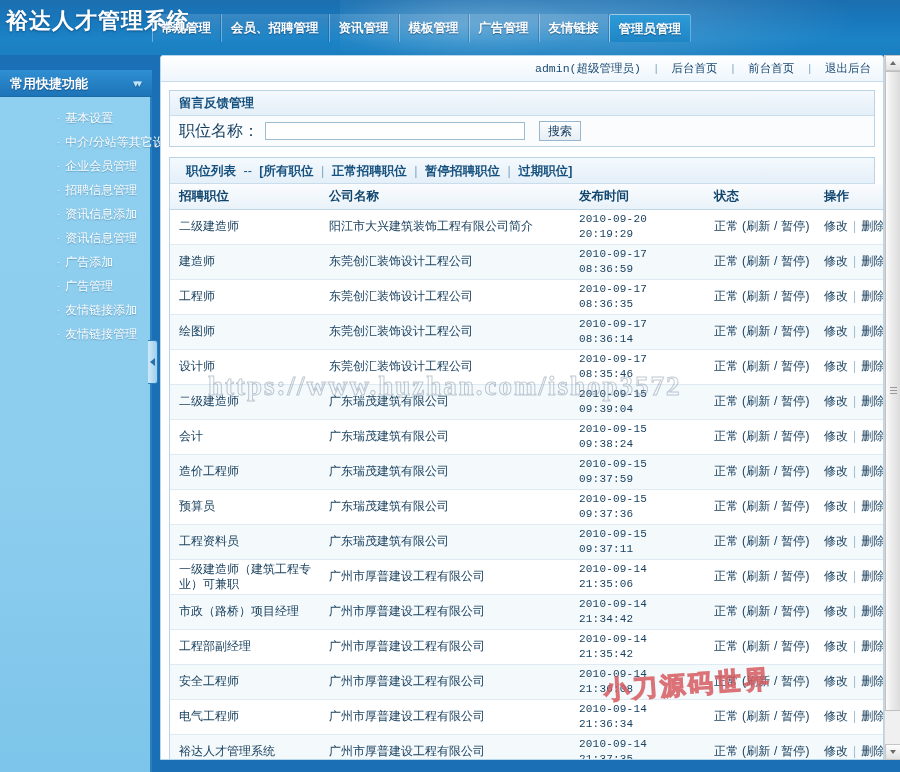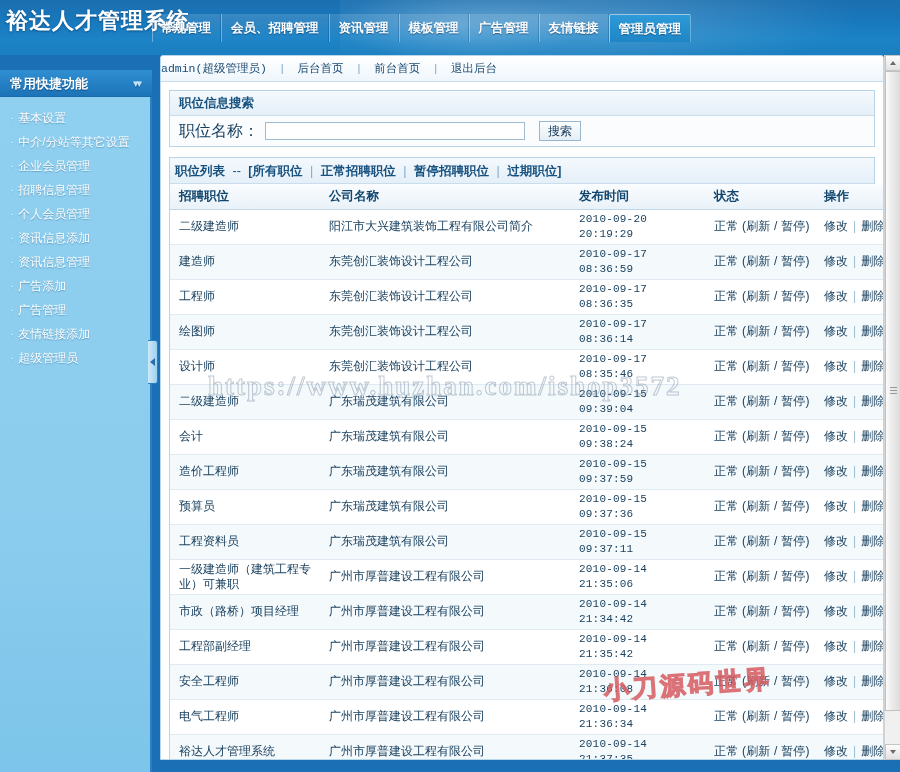--- a/index.html
+++ b/index.html
@@ -81,20 +81,21 @@
   #sidebar-head .chev {
     position: absolute; right: 12px; top: 0; line-height: 27px;
     font-size: 11px; color: #bfe3f8; letter-spacing: -2px;
   }
   #sidebar-list { padding: 9px 0 0 10px; }
   .side-item {
     height: 24px; line-height: 24px;
     color: #ffffff; font-size: 12px;
     white-space: nowrap; cursor: pointer;
     text-shadow: 0 1px 1px rgba(40,90,130,.45);
+    margin-left: 47px;
   }
   .side-item .dot { color: #f4fbff; margin-right: 5px; font-size: 10px; }
   .side-item .lbl { text-decoration: none; }
   #collapse-handle {
     position: absolute; left: 148px; top: 340px;
     width: 10px; height: 44px;
     background: linear-gradient(90deg,#cfe9f8,#9ecfee);
     border: 1px solid #2a7fc0; border-left: none;
     border-radius: 0 3px 3px 0;
     display: flex; align-items: center; justify-content: center;
@@ -112,21 +113,21 @@
     width: 724px; height: 705px;
     background: #ffffff;
     border: 1px solid #b7d8ec;
     border-radius: 3px 3px 0 0;
     overflow: hidden;
   }
   #topbar {
     height: 26px; width: 100%;
     background: linear-gradient(180deg,#ffffff 0%, #eef6fc 100%);
     border-bottom: 1px solid #c6dcec;
-    text-align: left; padding-right: 12px;
+    text-align: right; padding-right: 12px;
     line-height: 26px;
     font-size: 11.5px; color: #1a4a73;
     font-family: "Liberation Mono","DejaVu Sans Mono",monospace;
   }
   #topbar a { color: #1a4a73; text-decoration: none; cursor: pointer; }
   #topbar .sep { color: #7fa9c8; margin: 0 5px; }
 
   .panel {
     margin: 8px 8px 0 8px;
     border: 1px solid #b9d4e6;
@@ -154,21 +155,21 @@
     margin-left: 14px; height: 20px;
     padding: 0 8px; font-size: 12px;
     border: 1px solid #98b6cd;
     background: linear-gradient(180deg,#fbfdfe,#e6eef5);
     color: #14395c; cursor: pointer;
   }
 
   
   #list-panel { margin: 10px 8px 0 8px; border: 1px solid #b9d4e6; }
   #list-title {
-    height: 26px; line-height: 26px; padding-left: 5px;
+    height: 26px; line-height: 26px; padding-left: 16px;
     background: linear-gradient(180deg,#f4f9fd 0%, #e4eff8 100%);
     border-bottom: 1px solid #c9dded;
     font-size: 12.5px; color: #17517f; white-space: nowrap;
   }
   #list-title .t { font-weight: bold; }
   #list-title .dash { margin: 0 4px; color: #17517f; }
   #list-title .flt { font-weight: bold; cursor: pointer; }
   #list-title .bar { color: #7fa9c8; margin: 0 4px; }
 
   table { border-collapse: collapse; width: 100%; table-layout: fixed; }
@@ -274,47 +275,46 @@
 <div id="sidebar">
   <div id="sidebar-head">
     <span>常用快捷功能</span>
     <span class="chev">▾▾</span>
   </div>
   <div id="sidebar-list">
       <div class="side-item"><span class="dot">·</span><span class="lbl">基本设置</span></div>
       <div class="side-item"><span class="dot">·</span><span class="lbl">中介/分站等其它设置</span></div>
       <div class="side-item"><span class="dot">·</span><span class="lbl">企业会员管理</span></div>
       <div class="side-item"><span class="dot">·</span><span class="lbl">招聘信息管理</span></div>
-      <div class="side-item"><span class="dot">·</span><span class="lbl">个人会员管理</span></div>
       <div class="side-item"><span class="dot">·</span><span class="lbl">资讯信息添加</span></div>
       <div class="side-item"><span class="dot">·</span><span class="lbl">资讯信息管理</span></div>
       <div class="side-item"><span class="dot">·</span><span class="lbl">广告添加</span></div>
       <div class="side-item"><span class="dot">·</span><span class="lbl">广告管理</span></div>
       <div class="side-item"><span class="dot">·</span><span class="lbl">友情链接添加</span></div>
-      <div class="side-item"><span class="dot">·</span><span class="lbl">超级管理员</span></div>
+      <div class="side-item"><span class="dot">·</span><span class="lbl">友情链接管理</span></div>
     </div>
 </div>
 <div id="collapse-handle">
   <span class="arrow"></span>
 </div>
 
 <div id="content-wrap">
 
   <div id="topbar">
     <span>admin(超级管理员)</span>
     <span class="sep">|</span>
     <a>后台首页</a>
     <span class="sep">|</span>
     <a>前台首页</a>
     <span class="sep">|</span>
     <a>退出后台</a>
   </div>
 
   <div class="panel">
-    <div class="panel-title">职位信息搜索</div>
+    <div class="panel-title">留言反馈管理</div>
     <div class="panel-body">
       <label>职位名称：</label>
       <input id="search-input" type="text" value="" style="">
       <button id="search-btn">搜索</button>
     </div>
   </div>
 
   <div id="list-panel">
     <div id="list-title">
       <span class="t">职位列表</span>

